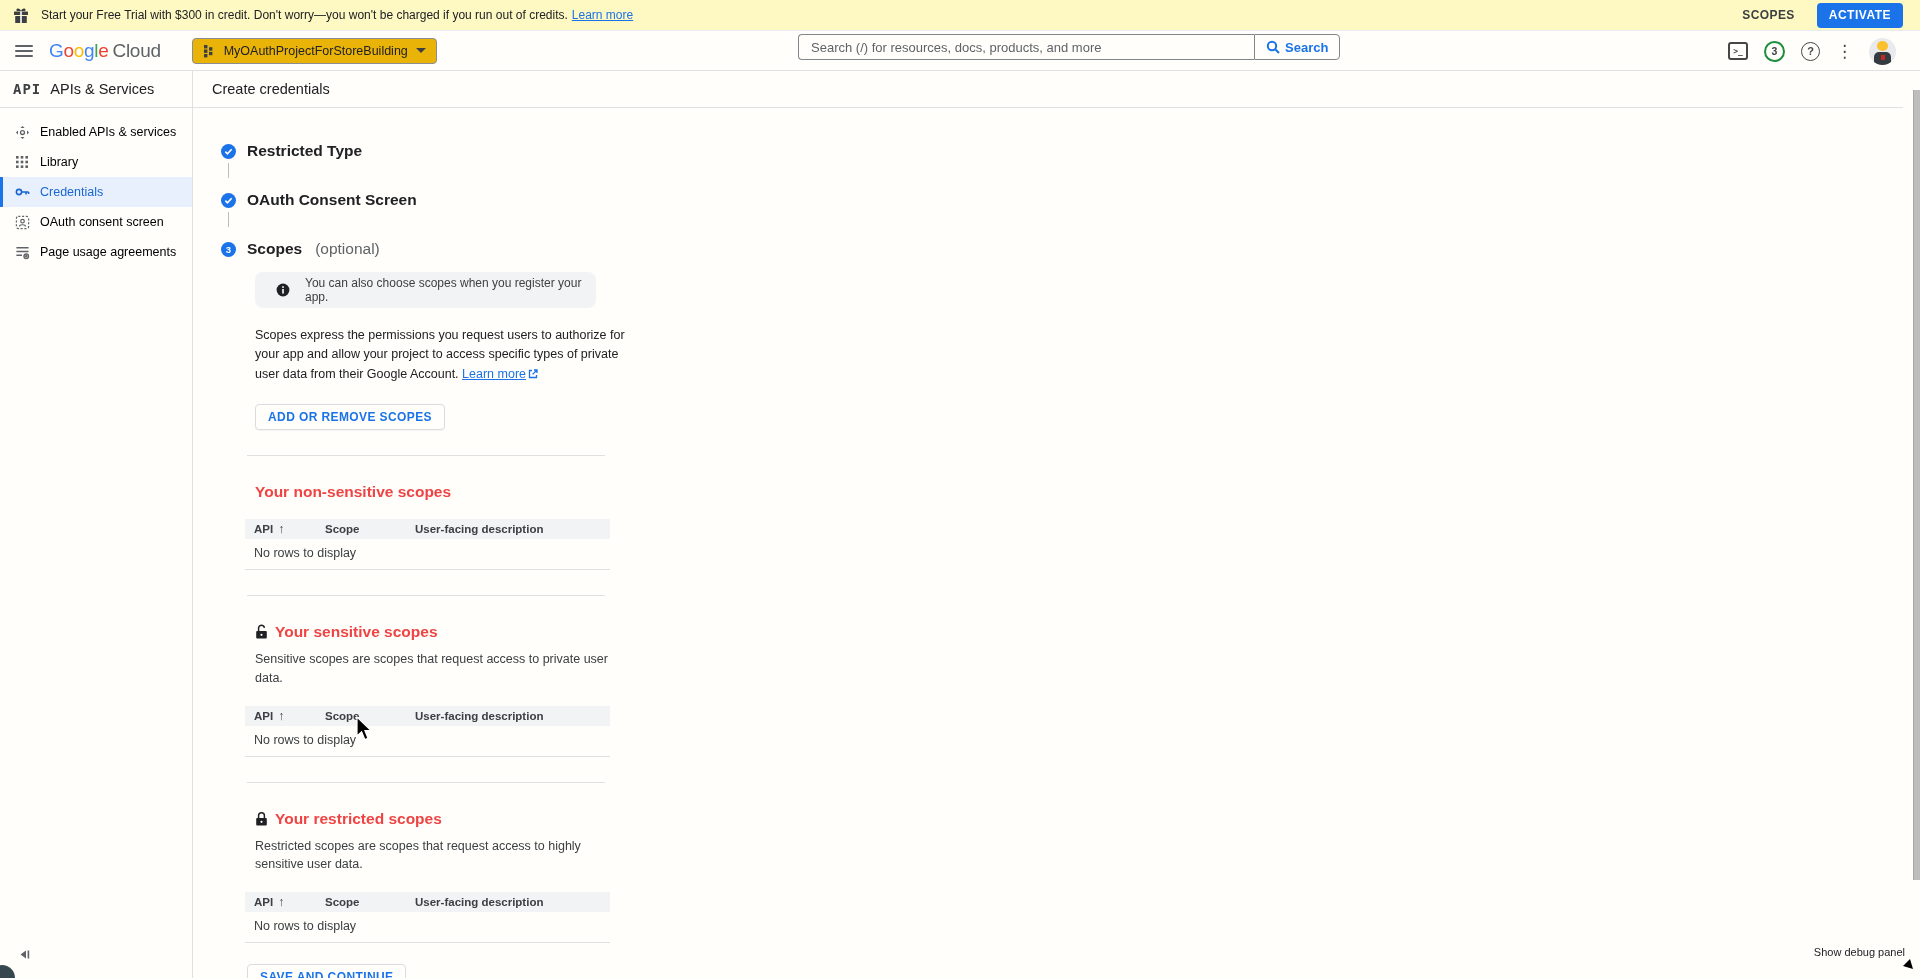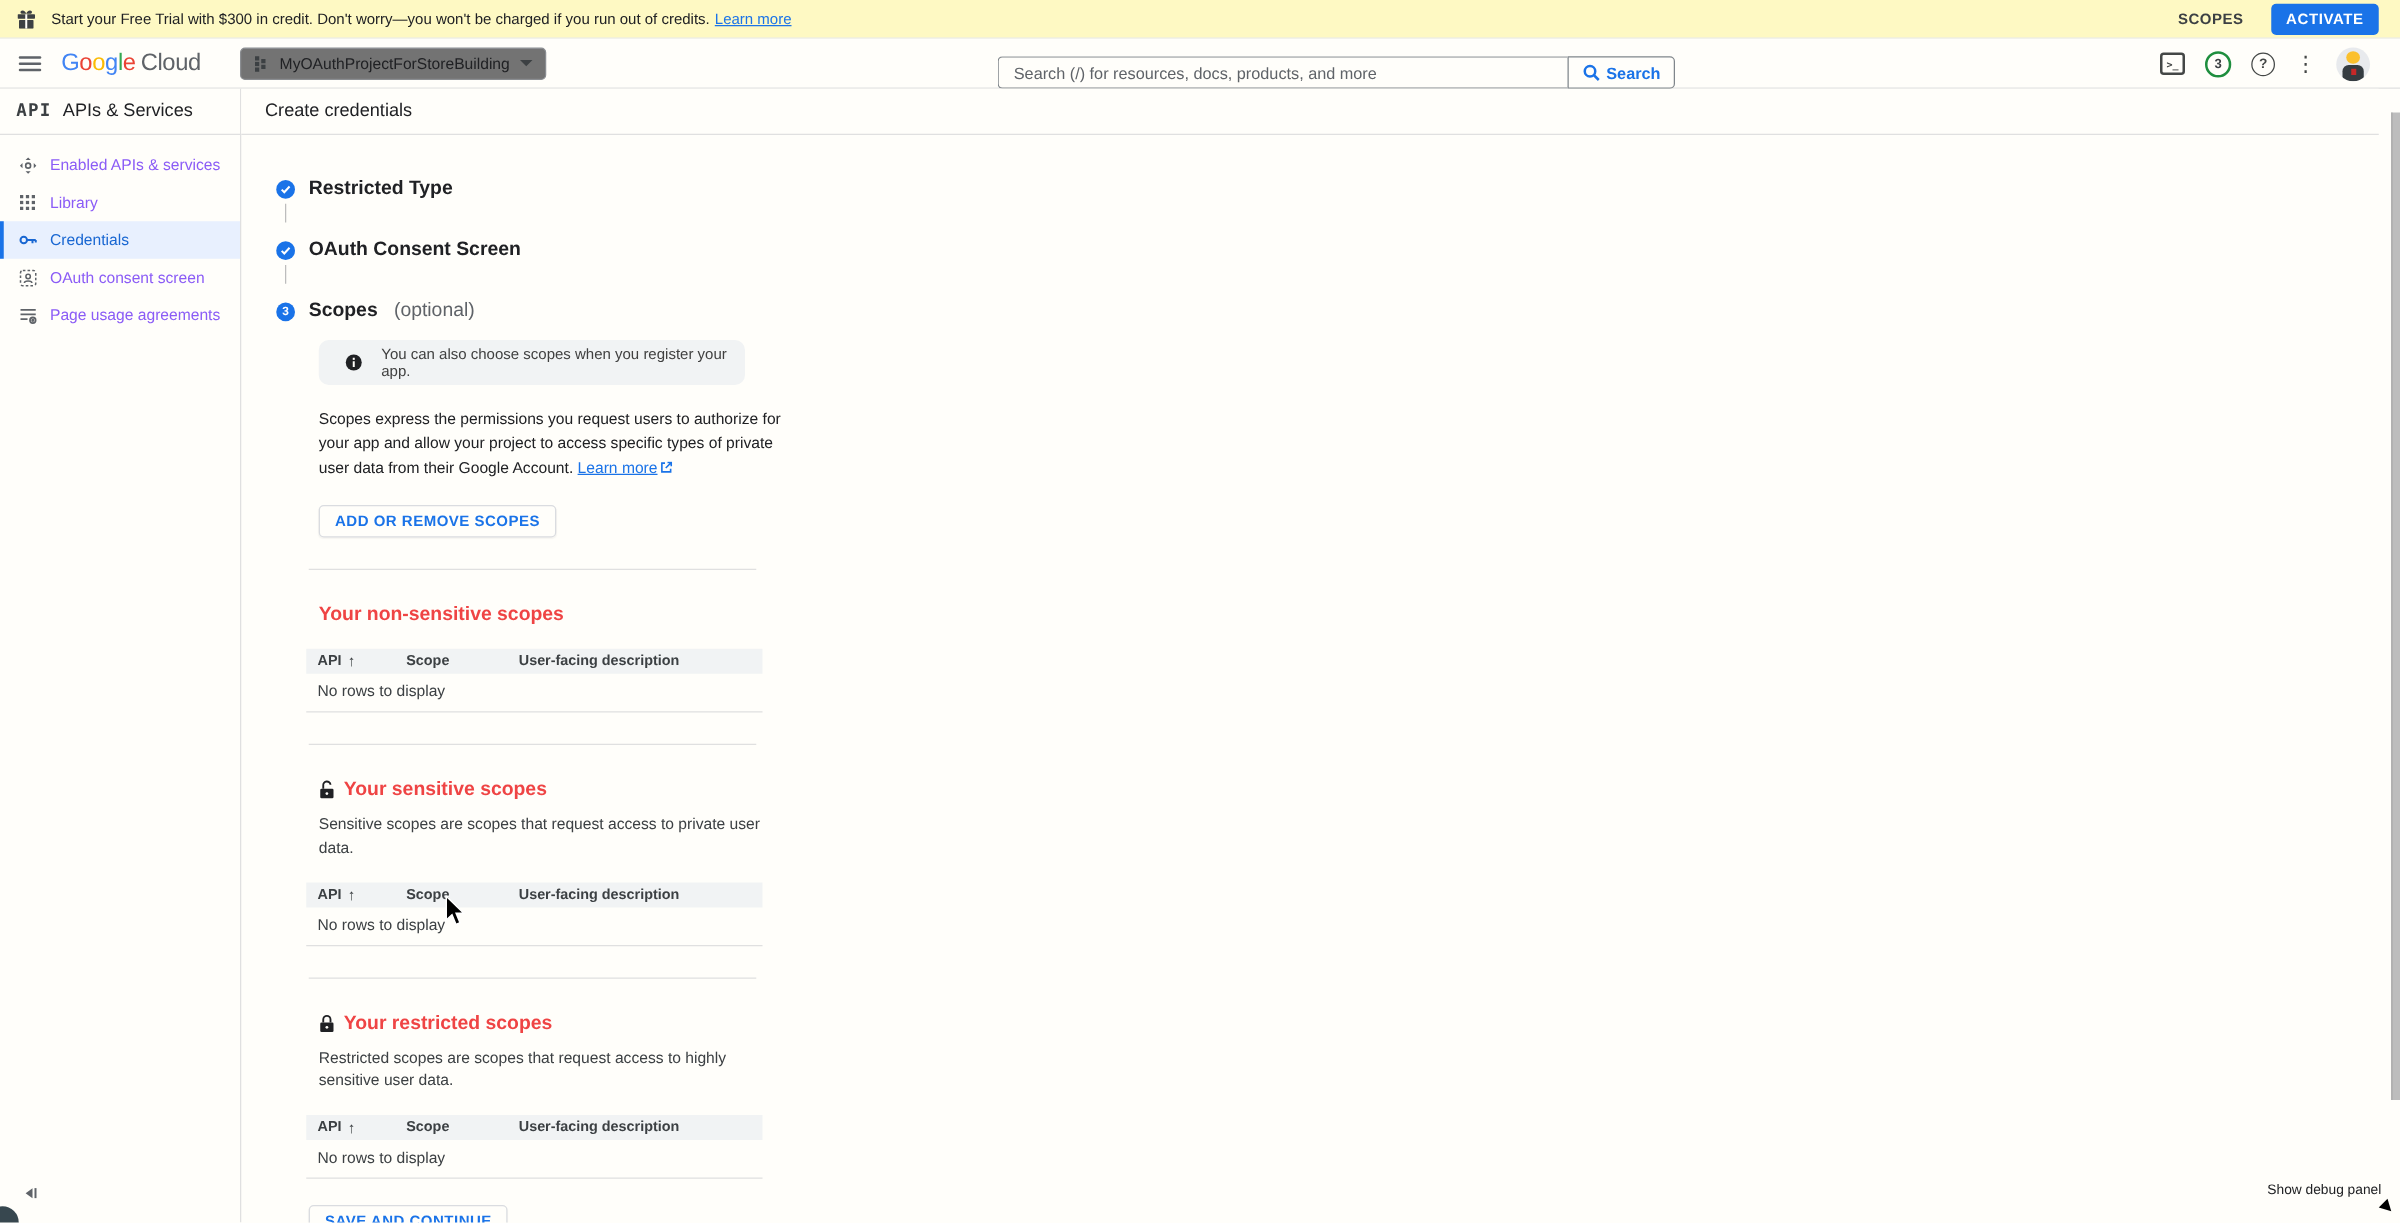--- a/index.html
+++ b/index.html
@@ -20,26 +20,26 @@
                   font-size:12px; font-weight:bold; letter-spacing:.5px; padding:0 12px; height:25px; cursor:pointer;}
 
   
   .header { position:absolute; left:0; top:31px; width:1920px; height:40px; background:#fffefa;
             border-bottom:1px solid #e0e0e0; display:flex; align-items:center; }
   .hamburger { width:18px; margin-left:15px; cursor:pointer; }
   .hamburger span{ display:block; height:2px; background:#5f6368; margin:3px 0; border-radius:1px;}
   .logo { margin-left:16px; font-size:19px; letter-spacing:-0.3px; cursor:pointer; white-space:nowrap;}
   .gl-b{color:#4285F4}.gl-r{color:#EA4335}.gl-y{color:#FBBC05}.gl-g{color:#34A853}
   .logo-cloud{ color:#5f6368; margin-left:4px;}
-  .proj-sel { margin-left:31px; height:26px; border:1px solid #8a8d91; border-radius:4px; background:#737373;
+  .proj-sel { margin-left:31px; height:26px; border:1px solid #8a8d91; border-radius:4px; background:#eab308;
               display:flex; align-items:center; padding:0 10px; gap:8px; cursor:pointer; font-family:inherit;}
   .proj-name { font-size:12.5px; color:#202124; }
   .caret-down { width:0; height:0; border-left:5px solid transparent; border-right:5px solid transparent;
                 border-top:5px solid #3c4043; }
-  .search-wrap { position:absolute; left:798px; top:14px; display:flex; }
+  .search-wrap { position:absolute; left:798px; top:3px; display:flex; }
   .search-input { width:456px; height:26px; border:1px solid #80868b; border-right:none;
                   border-radius:4px 0 0 4px; padding:0 12px; font-family:inherit; font-size:13px;
                   color:#202124; background:#fffefa; outline:none;}
   .search-input::placeholder{ color:#5f6368; }
   .search-btn { height:26px; border:1px solid #80868b; border-radius:0 4px 4px 0; background:#fffefa;
                 display:flex; align-items:center; gap:5px; padding:0 11px; cursor:pointer; font-family:inherit;}
   .search-btn span{ font-size:13px; font-weight:bold; color:#1a73e8; }
   .hdr-icons { position:absolute; right:24px; top:0; height:40px; display:flex; align-items:center; gap:16px;}
   .shell-ic { width:20px; height:18px; border:2px solid #444746; border-radius:3px; display:flex;
               align-items:center; justify-content:center; font-family:"DejaVu Sans Mono",monospace;
@@ -57,21 +57,21 @@
   
   .sidebar { position:absolute; left:0; top:71px; width:193px; height:907px; background:#fffefa;
              border-right:1px solid #e0e0e0;}
   .sb-head { height:37px; display:flex; align-items:center; border-bottom:1px solid #e0e0e0;}
   .sb-logo { margin-left:13px; font-family:"DejaVu Sans Mono",monospace; font-weight:bold; font-size:14px;
              letter-spacing:1px; color:#3c4043;}
   .sb-title { margin-left:9px; font-size:14.5px; color:#202124;}
   .sb-nav { padding-top:9px; }
   .sb-item { height:30px; display:flex; align-items:center; cursor:pointer; position:relative; }
   .sb-item .ic { width:16px; margin-left:14px; display:flex; justify-content:center;}
-  .sb-item .lbl { margin-left:10px; font-size:12.5px; color:#8b5cf6;}
+  .sb-item .lbl { margin-left:10px; font-size:12.5px; color:#000000;}
   .sb-item.sel { background:#e8f0fe; }
   .sb-item.sel::before{ content:""; position:absolute; left:0; top:0; width:3px; height:100%; background:#1a73e8;}
   .sb-item.sel .lbl { color:#1967d2; }
 
   
   .titlebar { position:absolute; left:193px; top:71px; width:1710px; height:37px;
               border-bottom:1px solid #e0e0e0; display:flex; align-items:center; background:#fffefa;}
   .titlebar span { margin-left:19px; font-size:14.5px; color:#202124; }
 
   

